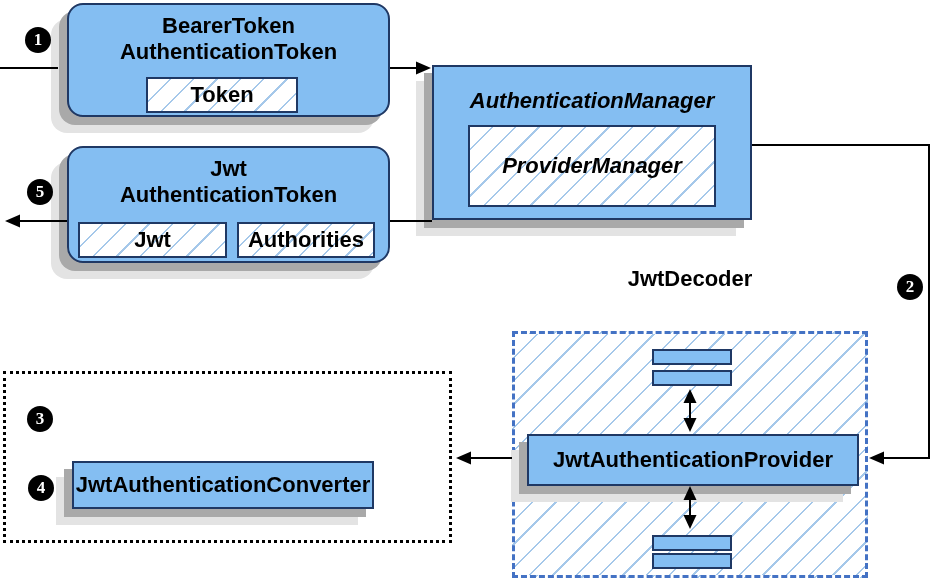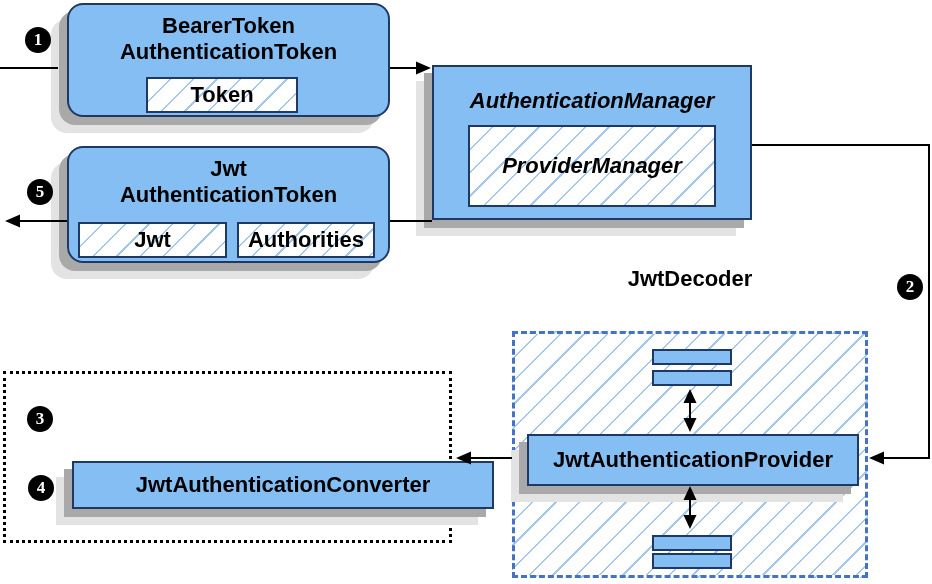--- a/index.html
+++ b/index.html
@@ -100,21 +100,21 @@
   <div class="bar" style="left:652px;top:349px;"></div>
   <div class="bar" style="left:652px;top:370px;"></div>
 
   <div class="node shadow center label-22" style="left:527px;top:434px;width:332px;height:52px;">
     <span>JwtAuthenticationProvider</span>
   </div>
 
   <div class="bar" style="left:652px;top:535px;"></div>
   <div class="bar" style="left:652px;top:553px;"></div>
 
-  <div class="node shadow center label-22" style="left:72px;top:461px;width:422px;height:48px;text-align:center;">
+  <div class="node shadow center label-22" style="left:72px;top:461px;width:302px;height:48px;text-align:center;">
     <span>JwtAuthenticationConverter</span>
   </div>
 
   <svg class="connectors" width="932" height="584" viewBox="0 0 932 584">
     <g stroke="#000" stroke-width="2" fill="#000">
 
       <line x1="0" y1="68" x2="58" y2="68"></line>
 
       <g>
         <line x1="390" y1="68" x2="417" y2="68"></line>

